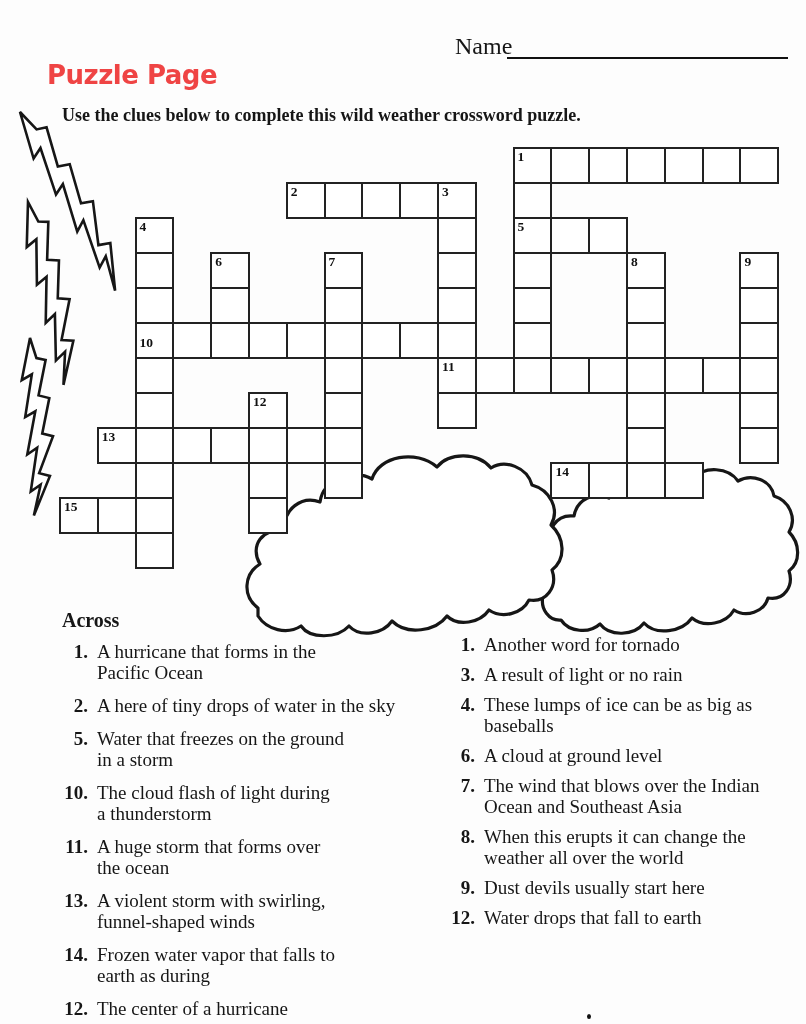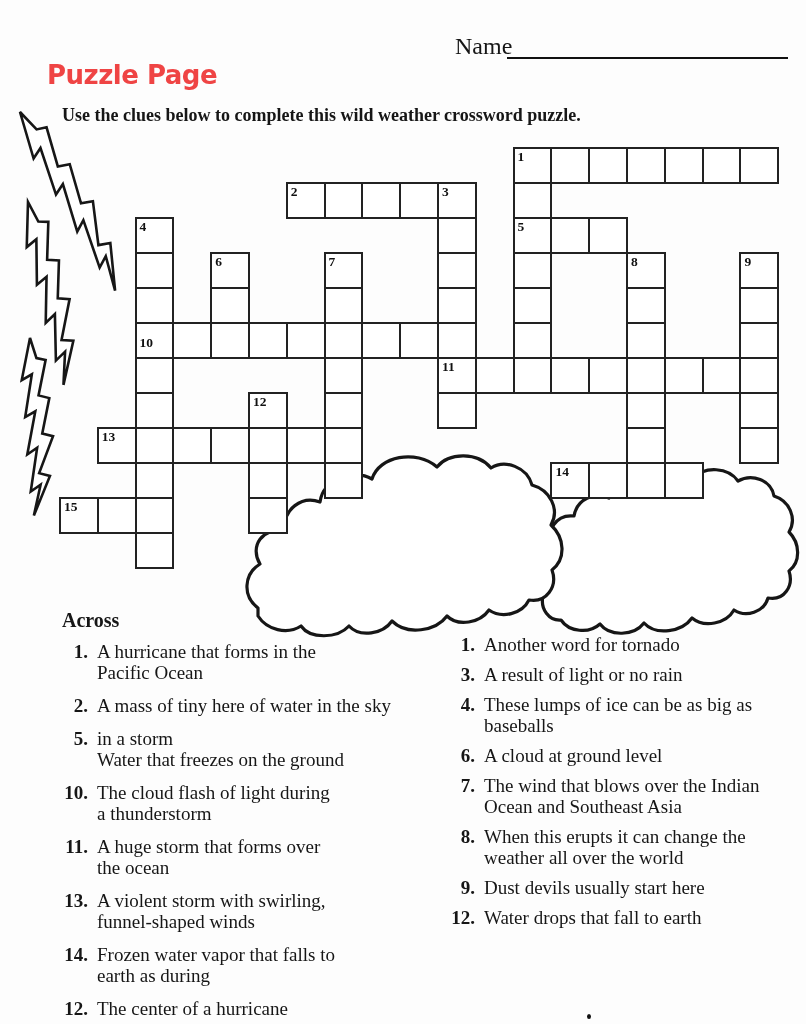--- a/index.html
+++ b/index.html
@@ -169,28 +169,28 @@
         <div class="clue">
           <span class="cnum">1.</span>
           <span class="ctxt">
             <div>A hurricane that forms in the</div>
             <div>Pacific Ocean</div>
           </span>
         </div>
         <div class="clue">
           <span class="cnum">2.</span>
           <span class="ctxt">
-            <div>A mass of tiny here of water in the sky</div>
+            <div>A here of tiny drops of water in the sky</div>
           </span>
         </div>
         <div class="clue">
           <span class="cnum">5.</span>
           <span class="ctxt">
+            <div>Water that freezes on the ground</div>
             <div>in a storm</div>
-            <div>Water that freezes on the ground</div>
           </span>
         </div>
         <div class="clue">
           <span class="cnum">10.</span>
           <span class="ctxt">
             <div>The cloud flash of light during</div>
             <div>a thunderstorm</div>
           </span>
         </div>
         <div class="clue">

